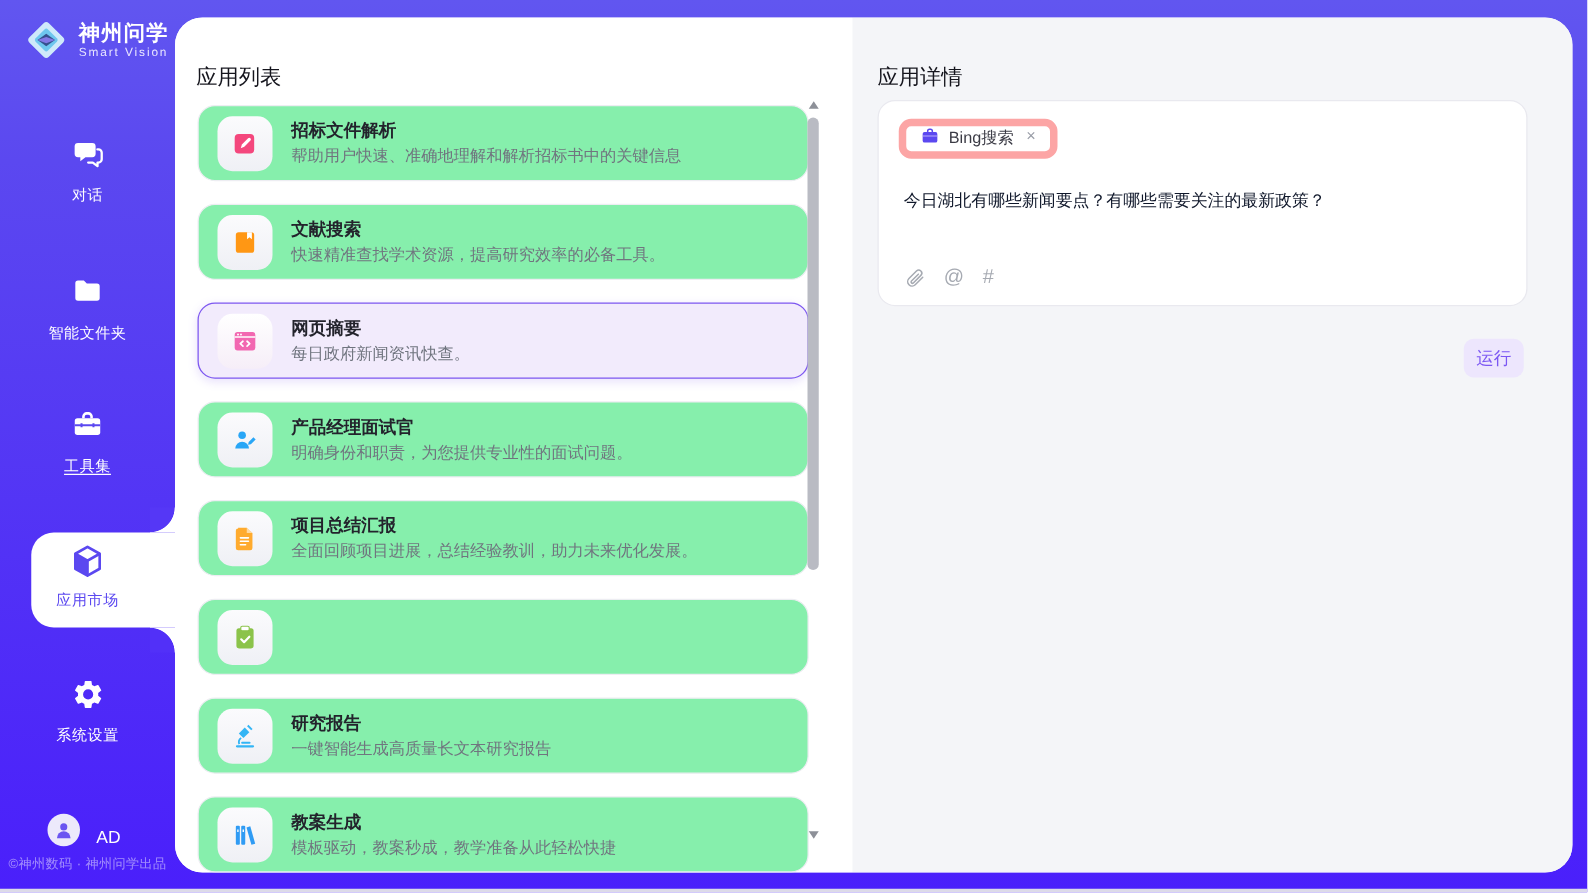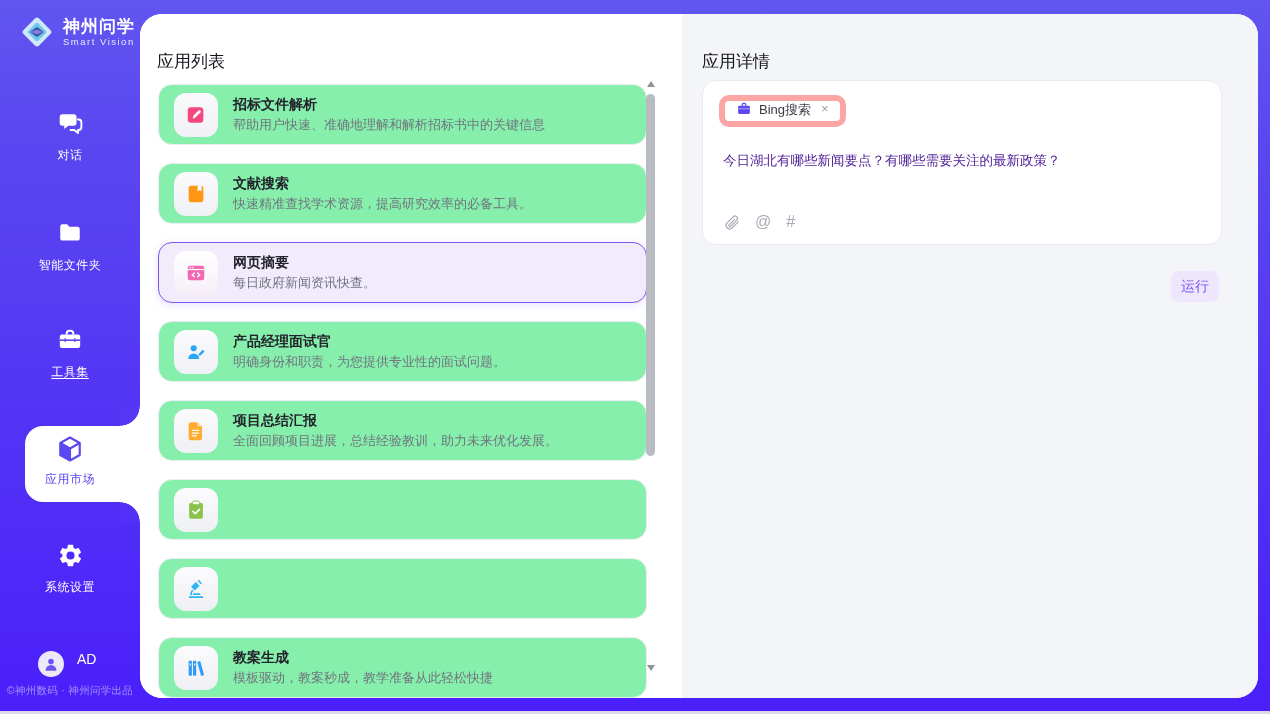--- a/index.html
+++ b/index.html
@@ -19,21 +19,21 @@
   .nav-icon svg{ display:block; margin:0 auto; }
   .nav-label{ display:block; margin-top:5px; font-size:12px; letter-spacing:.5px; }
   .nav-label.u{ text-decoration:underline; text-underline-offset:2px; }
   .nav-item.active{ color:#5B48F0; }
   .active-pill{ position:absolute; left:25px; right:0; top:426px; height:76px; background:#fff;
                 border-radius:18px 0 0 18px; z-index:1; }
   .active-pill::before{ content:''; position:absolute; right:0; top:-20px; width:20px; height:20px;
       background:radial-gradient(circle 20px at 0 0,#5537F6 0 19.4px,#fff 20px); }
   .active-pill::after{ content:''; position:absolute; right:0; bottom:-20px; width:20px; height:20px;
       background:radial-gradient(circle 20px at 0 100%,#5230F8 0 19.4px,#fff 20px); }
-  .user-row{ position:absolute; left:38px; top:651px; display:flex; align-items:flex-start; gap:13px; }
+  .user-row{ position:absolute; left:38px; top:651px; display:flex; align-items:flex-end; gap:13px; }
   .avatar{ width:26px; height:26px; border-radius:50%; background:#ece9fb; display:flex; align-items:center; justify-content:center; }
   .user-name{ color:#fff; font-size:14px; }
   .copyright{ position:absolute; left:0; top:684px; width:140px; text-align:center;
               color:rgba(255,255,255,.48); font-size:10.5px; letter-spacing:.3px; }
 
   
   .content{ position:absolute; left:140px; top:14px; width:1118px; height:684px;
             border-radius:22px; overflow:hidden; display:flex; background:#fff; }
 
   
@@ -61,21 +61,21 @@
 
   
   .panel-right{ position:relative; flex:1; background:#f4f5f8; }
   .panel-right .panel-title{ left:20px; top:36px; }
   .detail-card{ position:absolute; left:20px; top:66px; width:520px; height:165px;
                 background:#fff; border:1px solid #e9e9ef; border-radius:14px; }
   .tool-chip{ position:absolute; left:16px; top:14px; height:32px; display:inline-flex; align-items:flex-start;
               gap:7px; padding:0 11px; background:#fff; border:6px solid #fca5a5; border-radius:10px; cursor:pointer; }
   .chip-label{ font-size:13px; color:#3b3b45; }
   .chip-close{ font-size:13px; color:#9a9ea8; margin-left:3px; cursor:pointer; }
-  .query-text{ position:absolute; left:20px; top:70px; right:20px; font-size:13.5px; color:#4c1d95; line-height:1.5; }
+  .query-text{ position:absolute; left:20px; top:70px; right:20px; font-size:13.5px; color:#0f172a; line-height:1.5; }
   .composer-icons{ position:absolute; left:20px; bottom:13px; display:flex; align-items:center; gap:15px; }
   .composer-icons .cicon{ color:#a6aab2; font-size:16px; cursor:pointer; display:inline-flex; align-items:center; }
   .run-btn{ position:absolute; right:39px; top:257px; width:48px; height:31px; border:none; border-radius:8px;
             background:#ede6fd; color:#7c57f3; font-size:14px; cursor:pointer;
             font-family:Liberation Mono, monospace; }
 </style>
 </head>
 <body>
 
 <div class="stage">
@@ -254,20 +254,24 @@
       <span class="app-icon" style="color: rgb(51, 181, 245);">
                 <svg width="22" height="22" viewBox="0 0 24 24">
                   <path d="M5 20.8h14" stroke="currentColor" stroke-width="1.9" stroke-linecap="round"></path>
     <path d="M9.5 17.6h6.5" stroke="currentColor" stroke-width="1.7" stroke-linecap="round"></path>
     <path d="M11.8 4.4l4 4-5.2 5.2-4-4z" fill="currentColor"></path>
     <path d="M13.8 3.2l1.2-1.2 3.6 3.6-1.2 1.2z" fill="currentColor"></path>
     <path d="M8.6 13.4c-1.9 1.5-2.4 3.4-1.6 5.4" stroke="currentColor" stroke-width="1.6" fill="none"></path>
                 </svg>
               </span>
     </div>
+    <div class="app-texts">
+      <div class="app-title">研究报告</div>
+      <div class="app-desc">一键智能生成高质量长文本研究报告</div>
+    </div>
   </div>
 
   <div class="app-card">
     <div class="app-icon-tile">
       <span class="app-icon" style="color: rgb(47, 155, 244);">
                 <svg width="22" height="22" viewBox="0 0 24 24">
                   <rect x="4" y="4" width="3.5" height="16.5" rx=".9" fill="currentColor"></rect>
     <rect x="8.7" y="4" width="3.5" height="16.5" rx=".9" fill="currentColor"></rect>
     <path d="M13.3 5.4l3.3-1 4.3 15.2-3.3 1z" fill="currentColor"></path>
     <path d="M5.8 7.2v2.2M10.5 7.2v2.2" stroke="#fff" stroke-width="1.2"></path>

